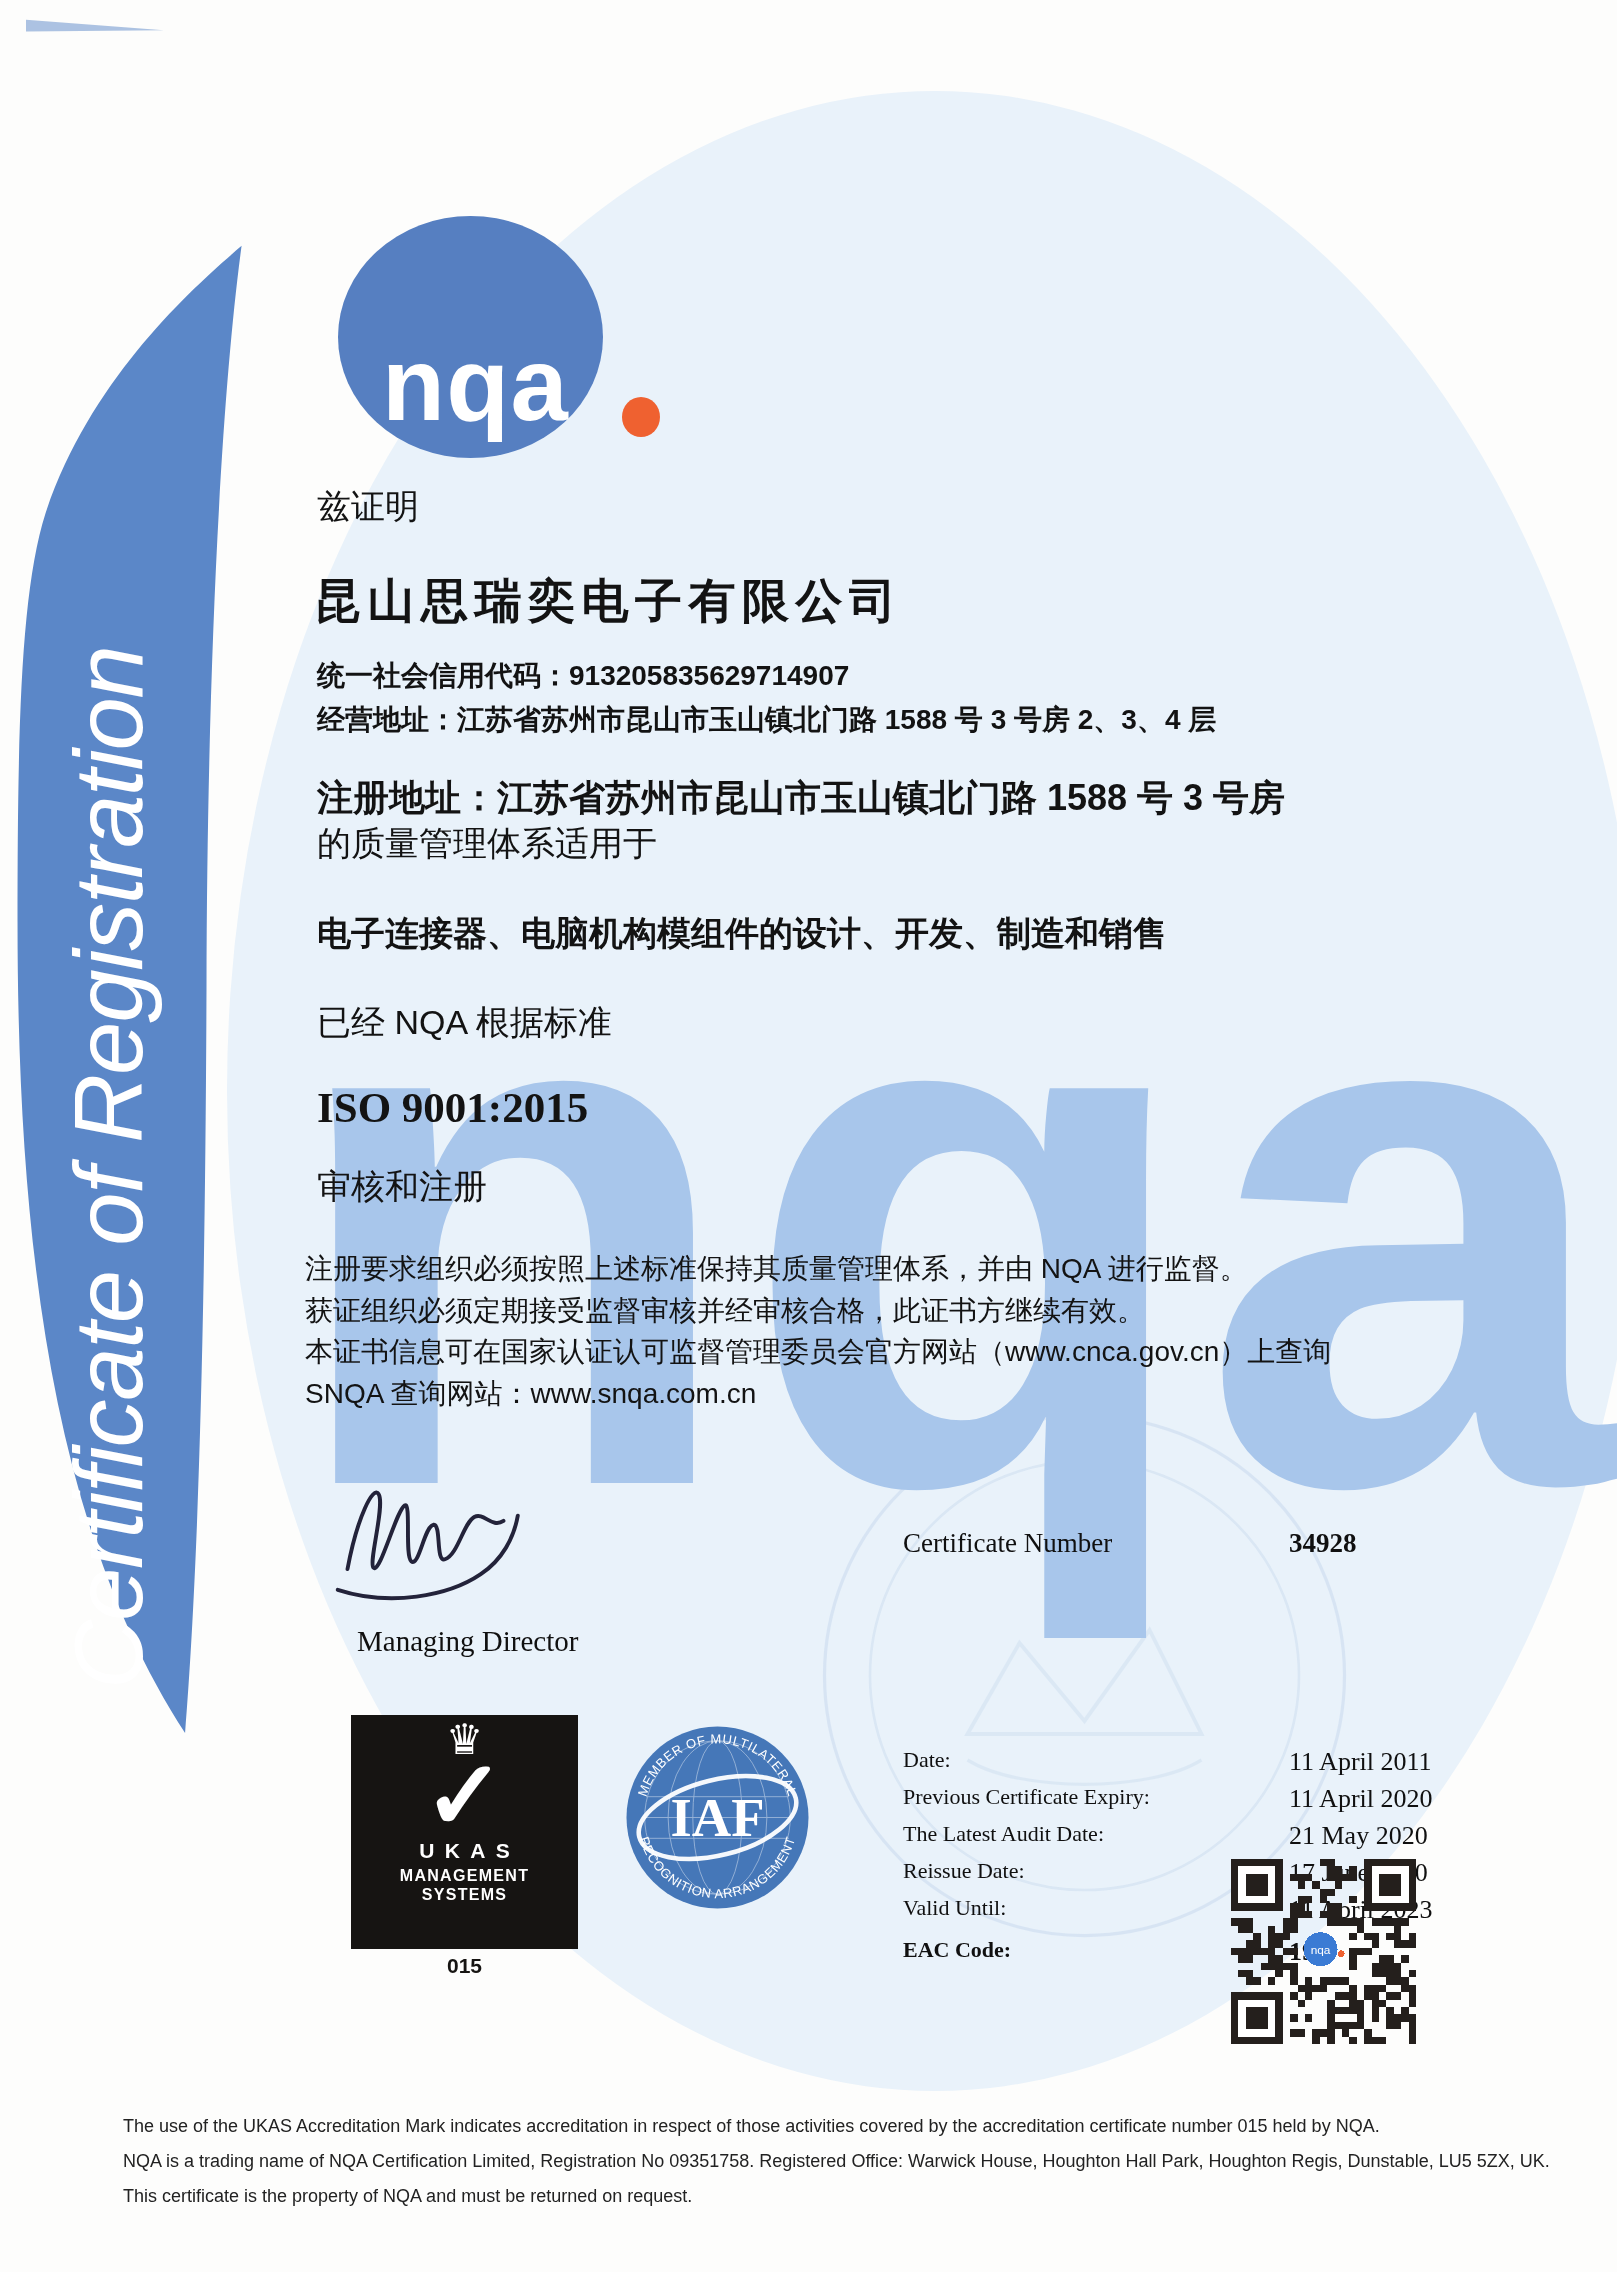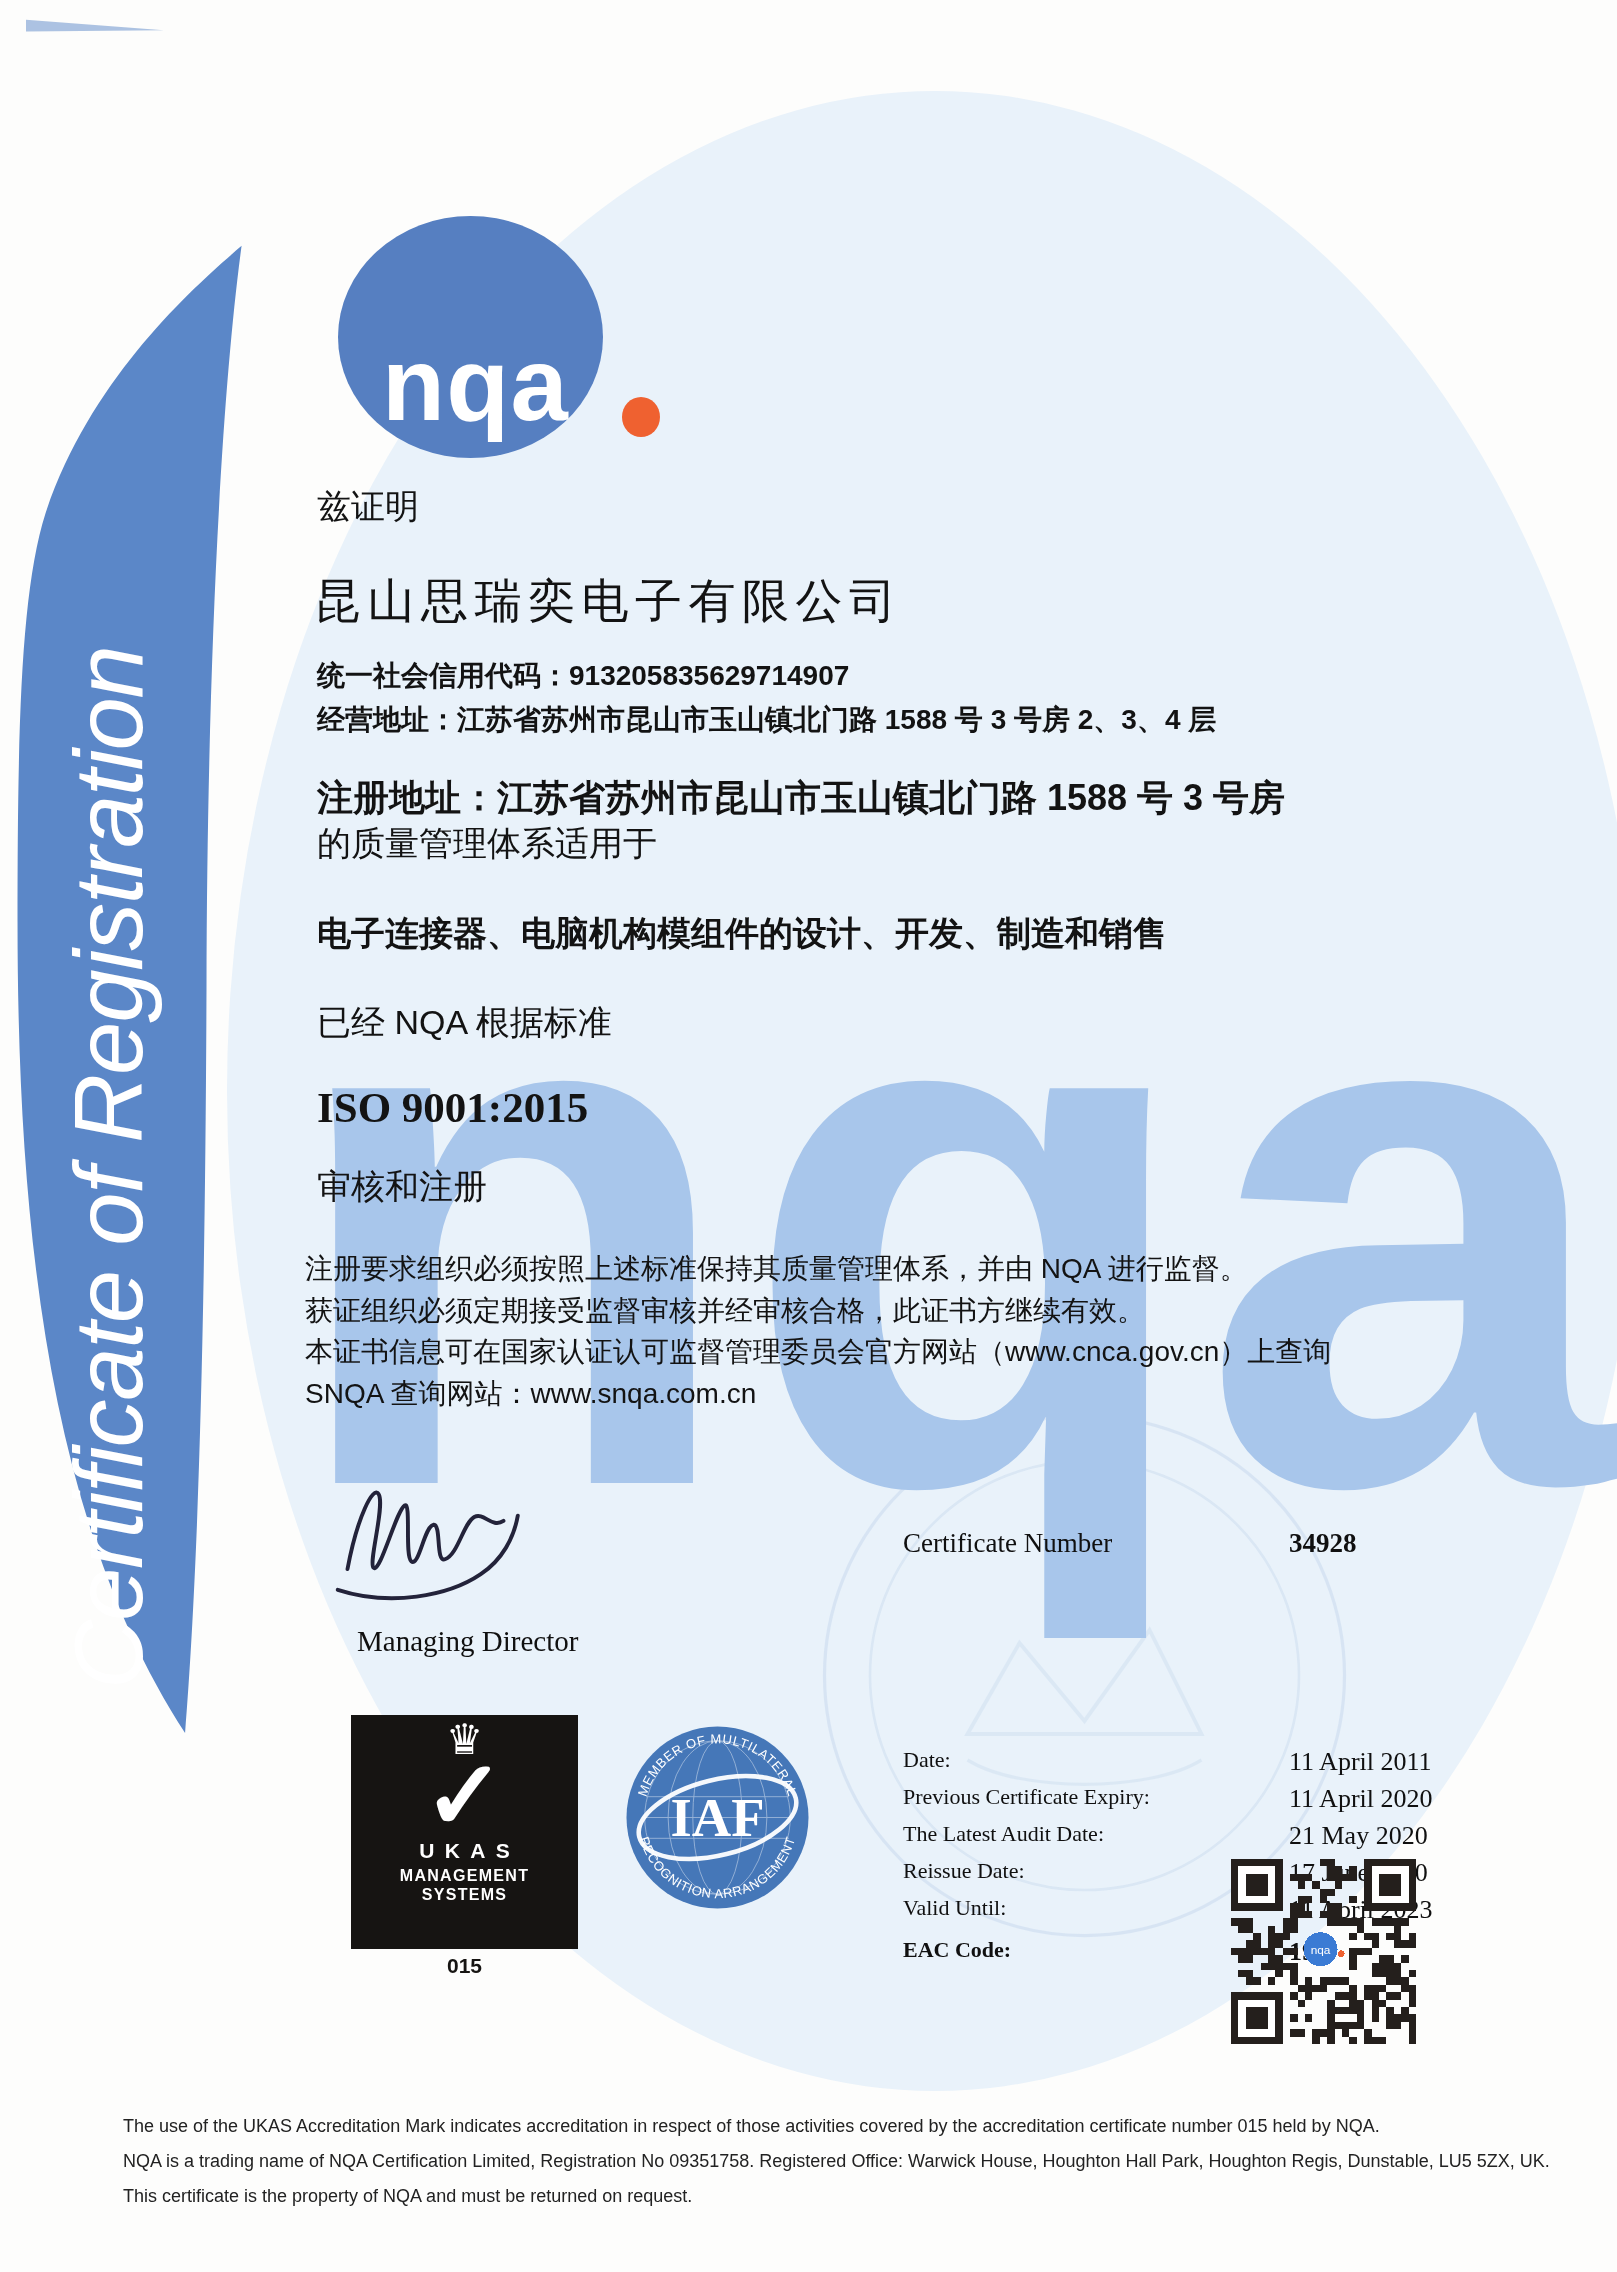--- a/index.html
+++ b/index.html
@@ -24,21 +24,21 @@
   
   .logo-circle{left:338px;top:216px;width:265px;height:242px;border-radius:50%;
     background:#567fc1;z-index:6;}
   .logo-text{left:382px;top:333px;font-size:103px;line-height:1;font-weight:600;
     color:#ffffff;letter-spacing:1.3px;z-index:7;}
   .logo-dot{left:622px;top:397px;width:38px;height:40px;border-radius:50%;
     background:#ef6130;z-index:7;}
   
   .zh{color:#131313;z-index:6;white-space:nowrap;}
   .t-intro{left:317px;top:484px;font-size:34px;}
-  .t-company{left:314px;top:570px;font-size:47px;font-weight:400;letter-spacing:6.5px;}
+  .t-company{left:314px;top:570px;font-size:47px;font-weight:700;letter-spacing:6.5px;}
   .t-code{left:317px;top:657px;font-size:28px;font-weight:700;}
   .t-addr1{left:317px;top:701px;font-size:28px;font-weight:700;}
   .t-addr2{left:317px;top:774px;font-size:36px;font-weight:700;}
   .t-lead{left:317px;top:821px;font-size:34px;}
   .t-scope{left:317px;top:911px;font-size:34px;font-weight:700;}
   .t-audited{left:317px;top:1000px;font-size:34px;}
   .t-iso{left:317px;top:1083px;font-size:43px;font-weight:700;font-family:"Liberation Serif",serif;}
   .t-reg{left:317px;top:1164px;font-size:34px;}
   .t-p1{left:305px;top:1250px;font-size:28px;}
   .t-p2{left:305px;top:1292px;font-size:28px;}

